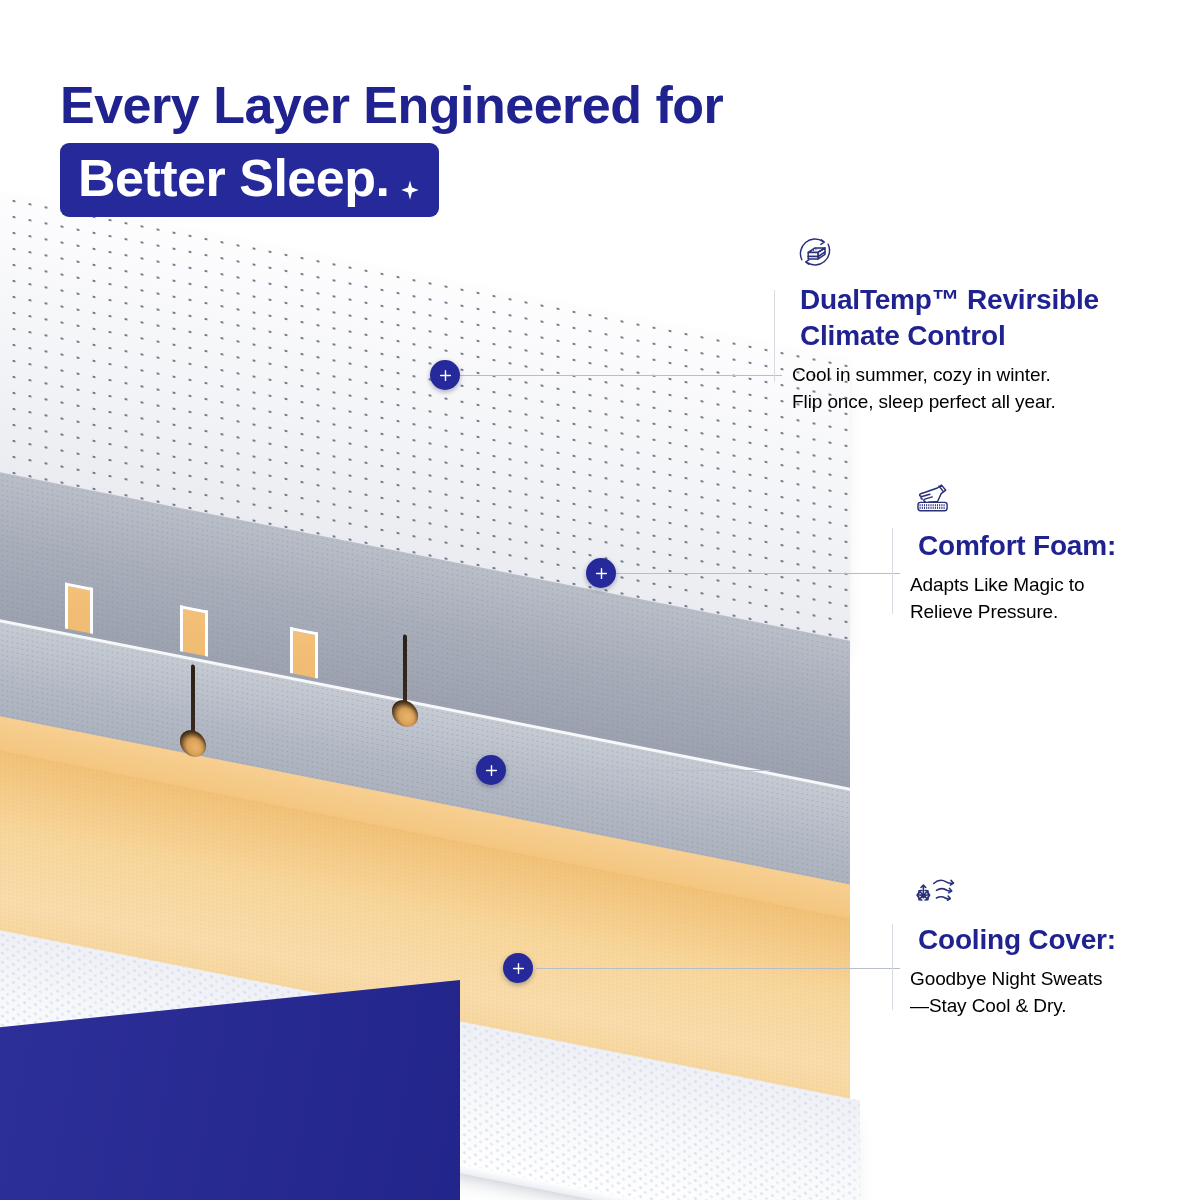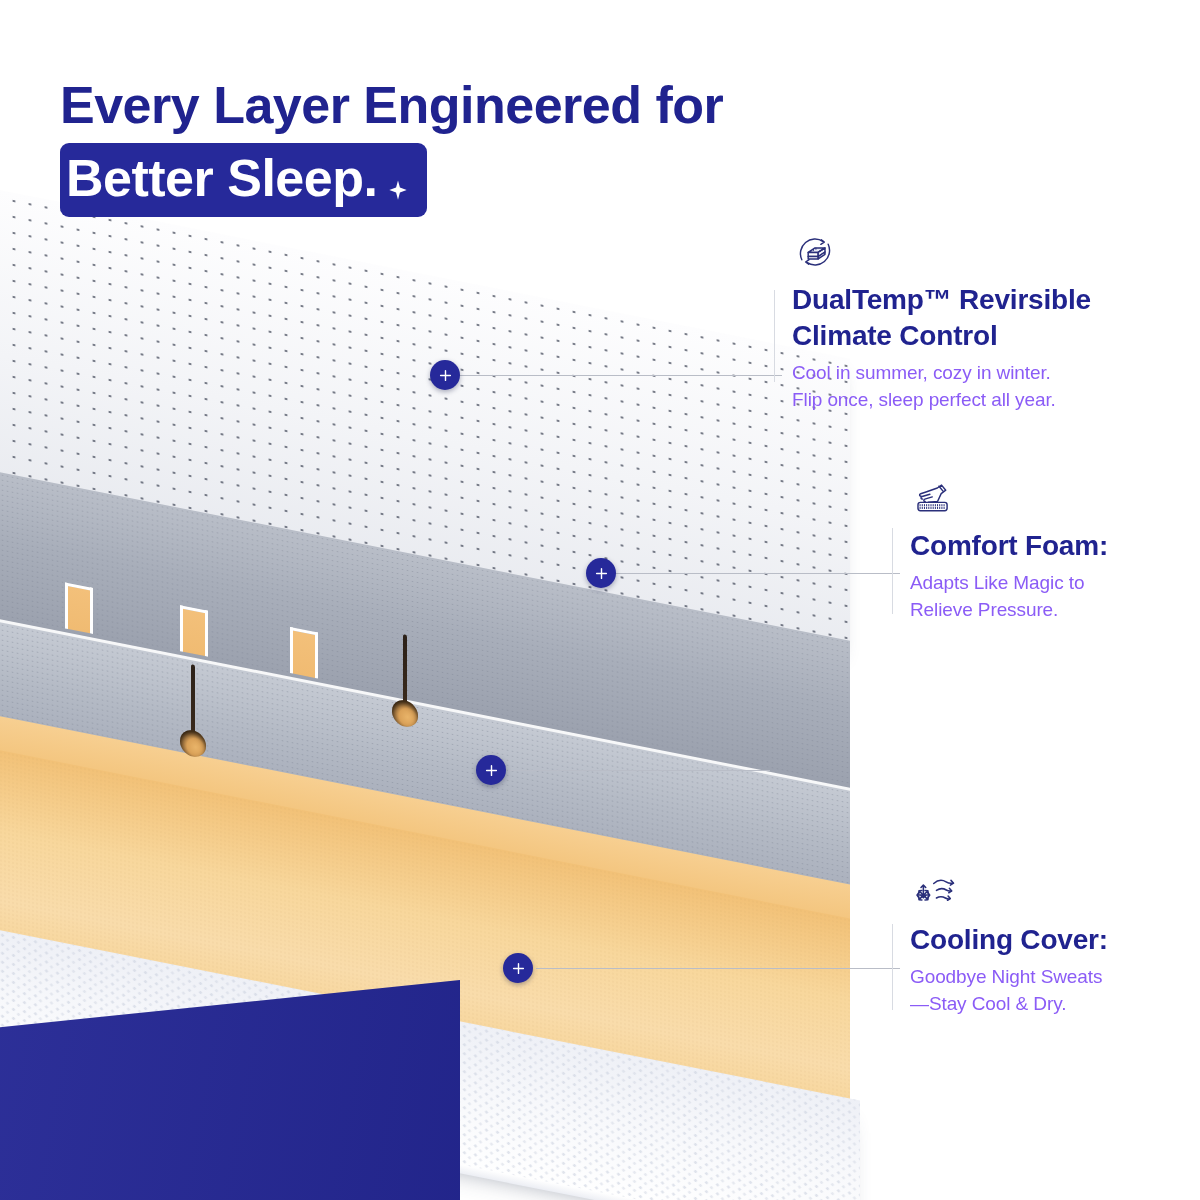--- a/index.html
+++ b/index.html
@@ -122,37 +122,37 @@
 
   
   .headline{position:absolute;left:60px;top:78px;z-index:40;}
   .headline .l1{
     font-size:52px;font-weight:700;color:#20238f;letter-spacing:-.5px;line-height:1.05;
     white-space:nowrap;
   }
   .headline .l2wrap{
     display:inline-flex;align-items:center;gap:10px;
     margin-top:10px;background:#26299a;border-radius:9px;
-    padding:9px 18px 12px 6px;
+    padding:9px 18px 12px 18px;
   }
   .headline .l2{
     font-size:52px;font-weight:700;color:#ffffff;letter-spacing:-.5px;line-height:1.02;
     white-space:nowrap;
   }
   .sparkle{width:22px;height:22px;flex:0 0 auto;align-self:flex-end;margin-bottom:4px;}
 
   
   .callout{position:absolute;z-index:60;}
   .callout .icon{width:46px;height:40px;display:block;margin-bottom:10px;}
   .callout .title{
     color:#20238f;font-weight:700;font-size:28px;line-height:1.28;letter-spacing:-.2px;
-    white-space:pre-line;margin:0;
+    white-space:pre-line;margin:8px;
   }
   .callout .desc{
-    color:#8b5cf6;font-weight:400;font-size:19px;line-height:1.42;letter-spacing:-.1px;
+    color:#000000;font-weight:400;font-size:19px;line-height:1.42;letter-spacing:-.1px;
     white-space:pre-line;margin-top:6px;
   }
   
   .vrule{position:absolute;left:-18px;width:1px;background:#d8dbe2;}
 
   
   .connector{position:absolute;height:1px;background:#b9bdc7;z-index:55;}
   .plus-badge{
     position:absolute;width:30px;height:30px;border-radius:50%;
     background:#26299a;z-index:58;

